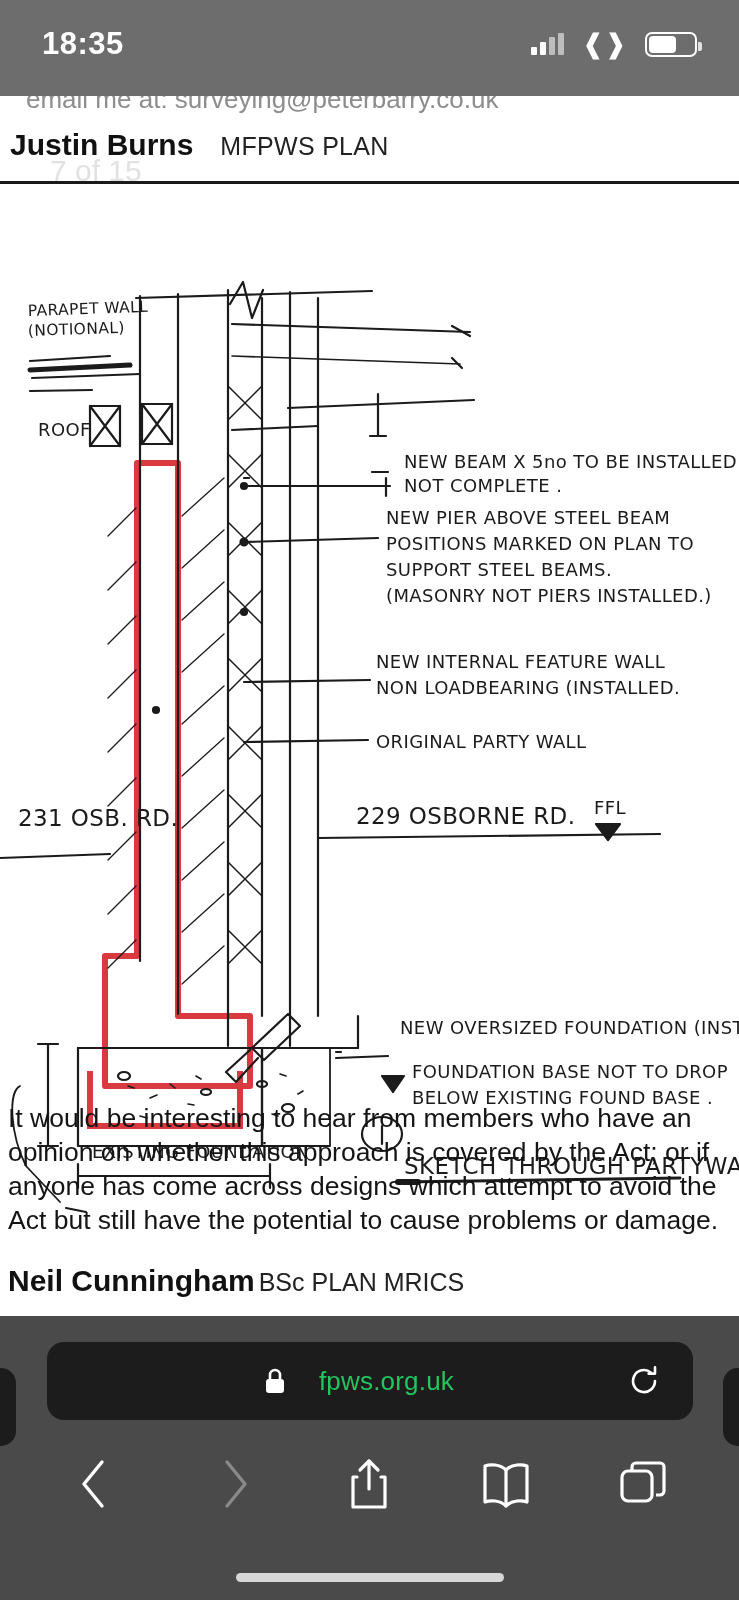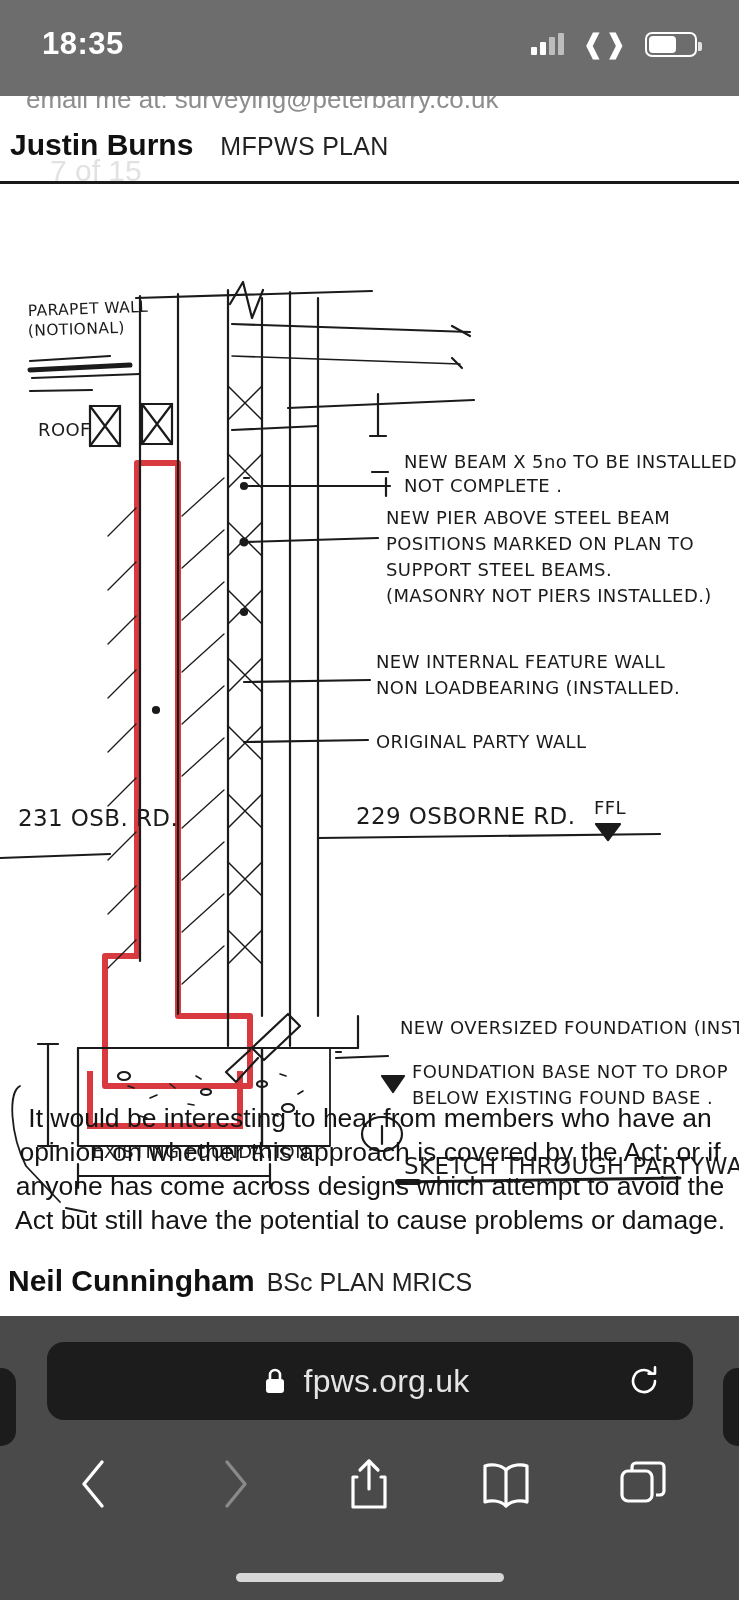--- a/index.html
+++ b/index.html
@@ -2,21 +2,21 @@
 <html><head>
 <meta charset="utf-8">
 <style>
   * { box-sizing: border-box; margin: 0; padding: 0; }
   html, body {
     width: 739px; height: 1600px;
     background: #ffffff;
     font-family: "Liberation Sans", sans-serif;
     overflow: hidden;
   }
-  #app { position: relative; width: 679px; height: 1600px; background: #ffffff; text-align: center; }
+  #app { position: relative; width: 679px; height: 1600px; background: #ffffff; }
 
   
   .statusbar {
     position: absolute; top: 0; left: 0; width: 739px; height: 96px;
     background: #6d6d6d;
     display: flex; align-items: center; justify-content: space-between;
     padding: 0 42px 8px 42px;
   }
   .clock {
     color: #ffffff; font-size: 31px; font-weight: bold;
@@ -69,21 +69,21 @@
   }
   .figure svg { display: block; }
 
   
   .bodytext {
     position: absolute; top: 1005px; left: 8px; width: 724px;
     font-size: 26.5px; line-height: 34px; color: #141414;
   }
   .signoff {
     position: absolute; top: 1168px; left: 8px;
-    display: flex; align-items: baseline; gap: 12px;
+    display: flex; align-items: baseline; gap: 4px;
   }
   .signoff .nm { font-size: 30px; font-weight: bold; color: #111; }
   .signoff .post { font-size: 25px; color: #222; }
 
   
   .browserbar {
     position: absolute; left: 0; top: 1316px; width: 739px; height: 284px;
     background: #4a4a4a;
   }
   .urlrow {
@@ -95,21 +95,21 @@
     background: #1c1c1c; border-radius: 16px;
   }
   .tab-edge.left { left: -14px; }
   .tab-edge.right { right: -14px; }
   .urlfield {
     position: relative; width: 646px; height: 78px; background: #1c1c1c;
     border-radius: 17px; display: flex; align-items: center; justify-content: center;
   }
   .urlfield .lock { position: absolute; left: 216px; top: 24px; }
   .urlfield .urltext {
-    color: #e5e5e5; font-size: 32px; letter-spacing: .2px; padding-left: 34px;
+    color: #22c55e; font-size: 26px; letter-spacing: .2px; padding-left: 34px;
   }
   .urlfield .reload { position: absolute; right: 32px; top: 22px; color: #fff; }
   .toolbar {
     position: absolute; top: 118px; left: 0; width: 739px; height: 100px;
     display: flex; align-items: center; justify-content: space-around;
     padding: 0 28px;
   }
   .tb-btn { width: 72px; height: 72px; display: flex; align-items: center; justify-content: center; }
   .tb-btn.disabled svg { opacity: .35; }
   .homeindicator {

